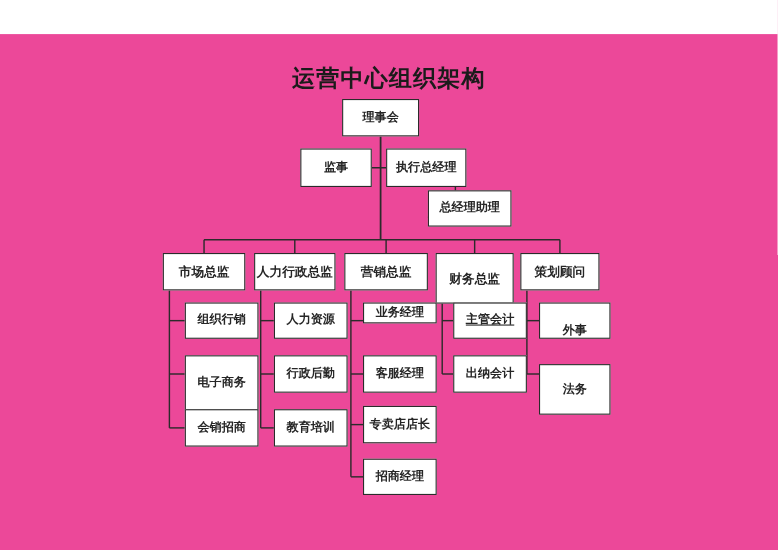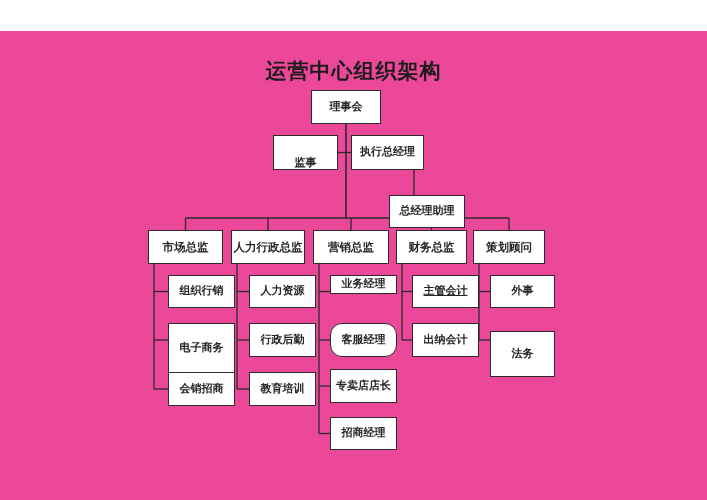--- a/index.html
+++ b/index.html
@@ -97,39 +97,39 @@
       <polyline points="402,309 412,309" fill="none" stroke="#2b2b2b" stroke-width="1.3"></polyline>
       <polyline points="479,233 479,309" fill="none" stroke="#2b2b2b" stroke-width="1.3"></polyline>
       <polyline points="479,260.5 490,260.5" fill="none" stroke="#2b2b2b" stroke-width="1.3"></polyline>
       <polyline points="479,309 490,309" fill="none" stroke="#2b2b2b" stroke-width="1.3"></polyline>
     </svg>
 
   <div id="nodes-layer">
       <div class="node lvl-root" style="left: 311px; top: 59px; width: 70px; height: 34px;">
         <span class="label">理事会</span>
       </div>
-      <div class="node lvl-exec" style="left: 273px; top: 104px; width: 65px; height: 35px; align-items: flex-end;">
+      <div class="node lvl-exec" style="left: 273px; top: 104px; width: 65px; height: 35px;">
         <span class="label">监事</span>
       </div>
       <div class="node lvl-exec" style="left: 351px; top: 104px; width: 73px; height: 35px;">
         <span class="label">执行总经理</span>
       </div>
-      <div class="node lvl-exec" style="left: 389px; top: 164px; width: 76px; height: 33px;">
+      <div class="node lvl-exec" style="left: 389px; top: 142px; width: 76px; height: 33px;">
         <span class="label">总经理助理</span>
       </div>
       <div class="node lvl-dir" style="left: 148px; top: 199px; width: 75px; height: 34px;">
         <span class="label">市场总监</span>
       </div>
       <div class="node lvl-dir" style="left: 231px; top: 199px; width: 74px; height: 34px;">
         <span class="label">人力行政总监</span>
       </div>
       <div class="node lvl-dir" style="left: 313px; top: 199px; width: 76px; height: 34px;">
         <span class="label">营销总监</span>
       </div>
-      <div class="node lvl-dir" style="left: 396px; top: 199px; width: 71px; height: 34px; text-align: right;">
+      <div class="node lvl-dir" style="left: 396px; top: 199px; width: 71px; height: 46px; text-align: right;">
         <span class="label">财务总监</span>
       </div>
       <div class="node lvl-dir" style="left: 473px; top: 199px; width: 72px; height: 34px;">
         <span class="label">策划顾问</span>
       </div>
       <div class="node lvl-staff" style="left: 168px; top: 244px; width: 67px; height: 33px;">
         <span class="label">组织行销</span>
       </div>
       <div class="node lvl-staff" style="left: 168px; top: 292px; width: 67px; height: 50px;">
         <span class="label">电子商务</span>
@@ -142,36 +142,36 @@
       </div>
       <div class="node lvl-staff" style="left: 249px; top: 292px; width: 67px; height: 34px;">
         <span class="label">行政后勤</span>
       </div>
       <div class="node lvl-staff" style="left: 249px; top: 341px; width: 67px; height: 34px;">
         <span class="label">教育培训</span>
       </div>
       <div class="node lvl-staff" style="left: 330px; top: 244px; width: 67px; height: 19px;">
         <span class="label">业务经理</span>
       </div>
-      <div class="node lvl-staff" style="left: 330px; top: 292px; width: 67px; height: 34px; border-radius: 12px;">
+      <div class="node lvl-staff" style="left: 330px; top: 292px; width: 67px; height: 34px;">
         <span class="label">客服经理</span>
       </div>
       <div class="node lvl-staff" style="left: 330px; top: 338px; width: 67px; height: 34px;">
         <span class="label">专卖店店长</span>
       </div>
       <div class="node lvl-staff" style="left: 330px; top: 386px; width: 67px; height: 33px;">
         <span class="label">招商经理</span>
       </div>
       <div class="node lvl-staff" style="left: 412px; top: 244px; width: 67px; height: 33px; text-decoration: underline;">
         <span class="label">主管会计</span>
       </div>
       <div class="node lvl-staff" style="left: 412px; top: 292px; width: 67px; height: 34px;">
         <span class="label">出纳会计</span>
       </div>
-      <div class="node lvl-staff" style="left: 490px; top: 244px; width: 65px; height: 33px;">
+      <div class="node lvl-staff" style="left: 490px; top: 244px; width: 65px; height: 33px; align-items: flex-end;">
         <span class="label">外事</span>
       </div>
       <div class="node lvl-staff" style="left: 490px; top: 300px; width: 65px; height: 46px;">
         <span class="label">法务</span>
       </div>
     </div>
 
 </div>
 
 </body></html>

